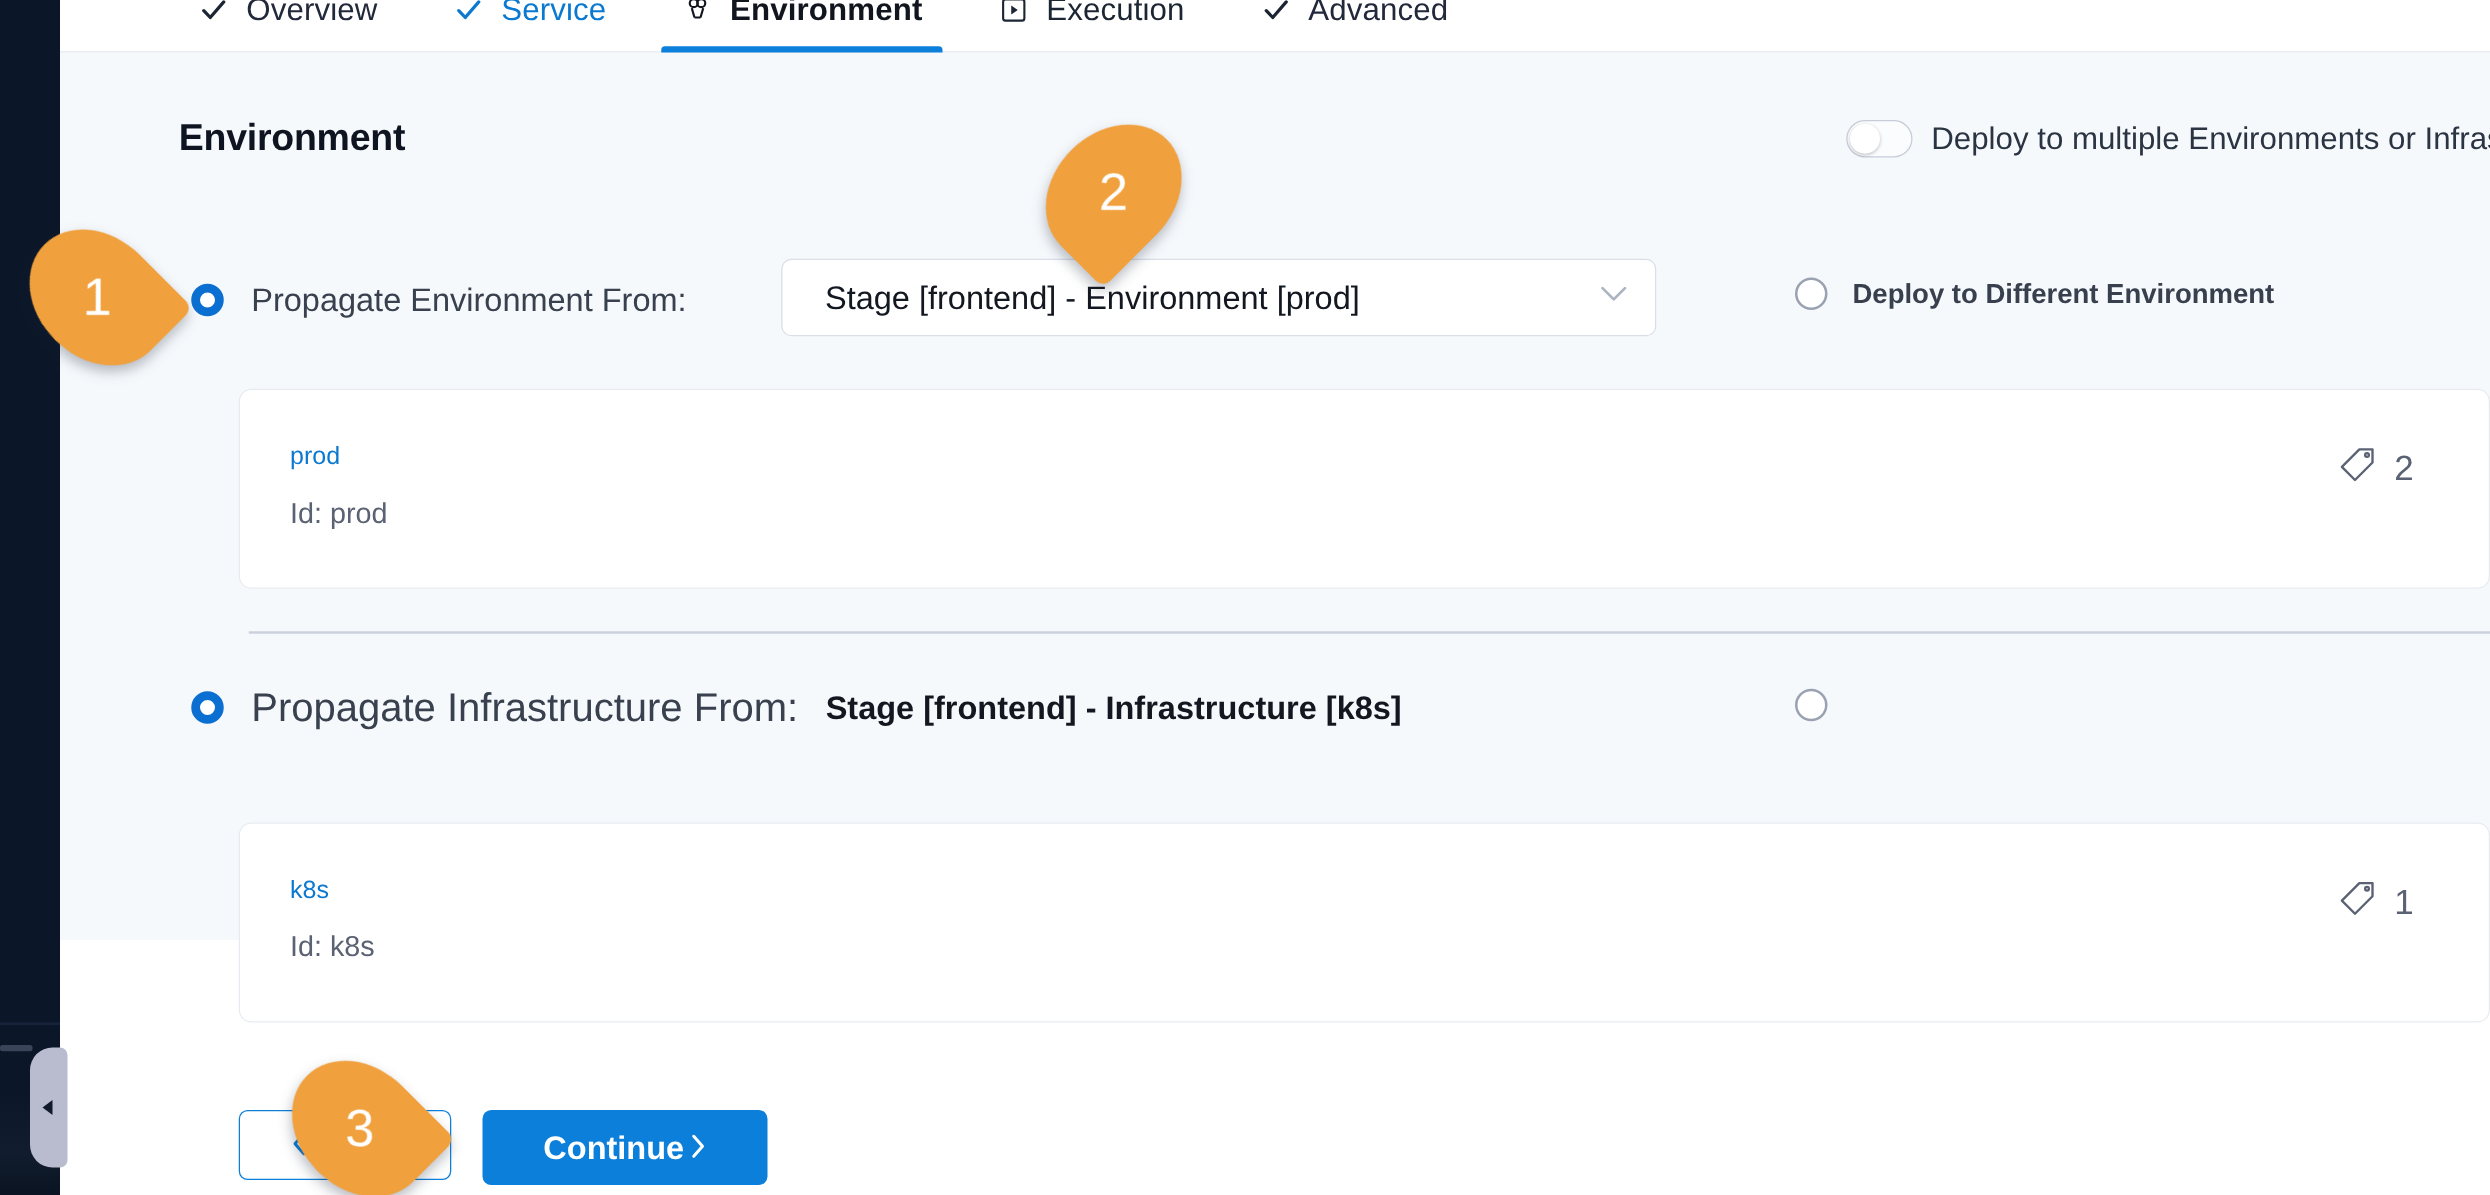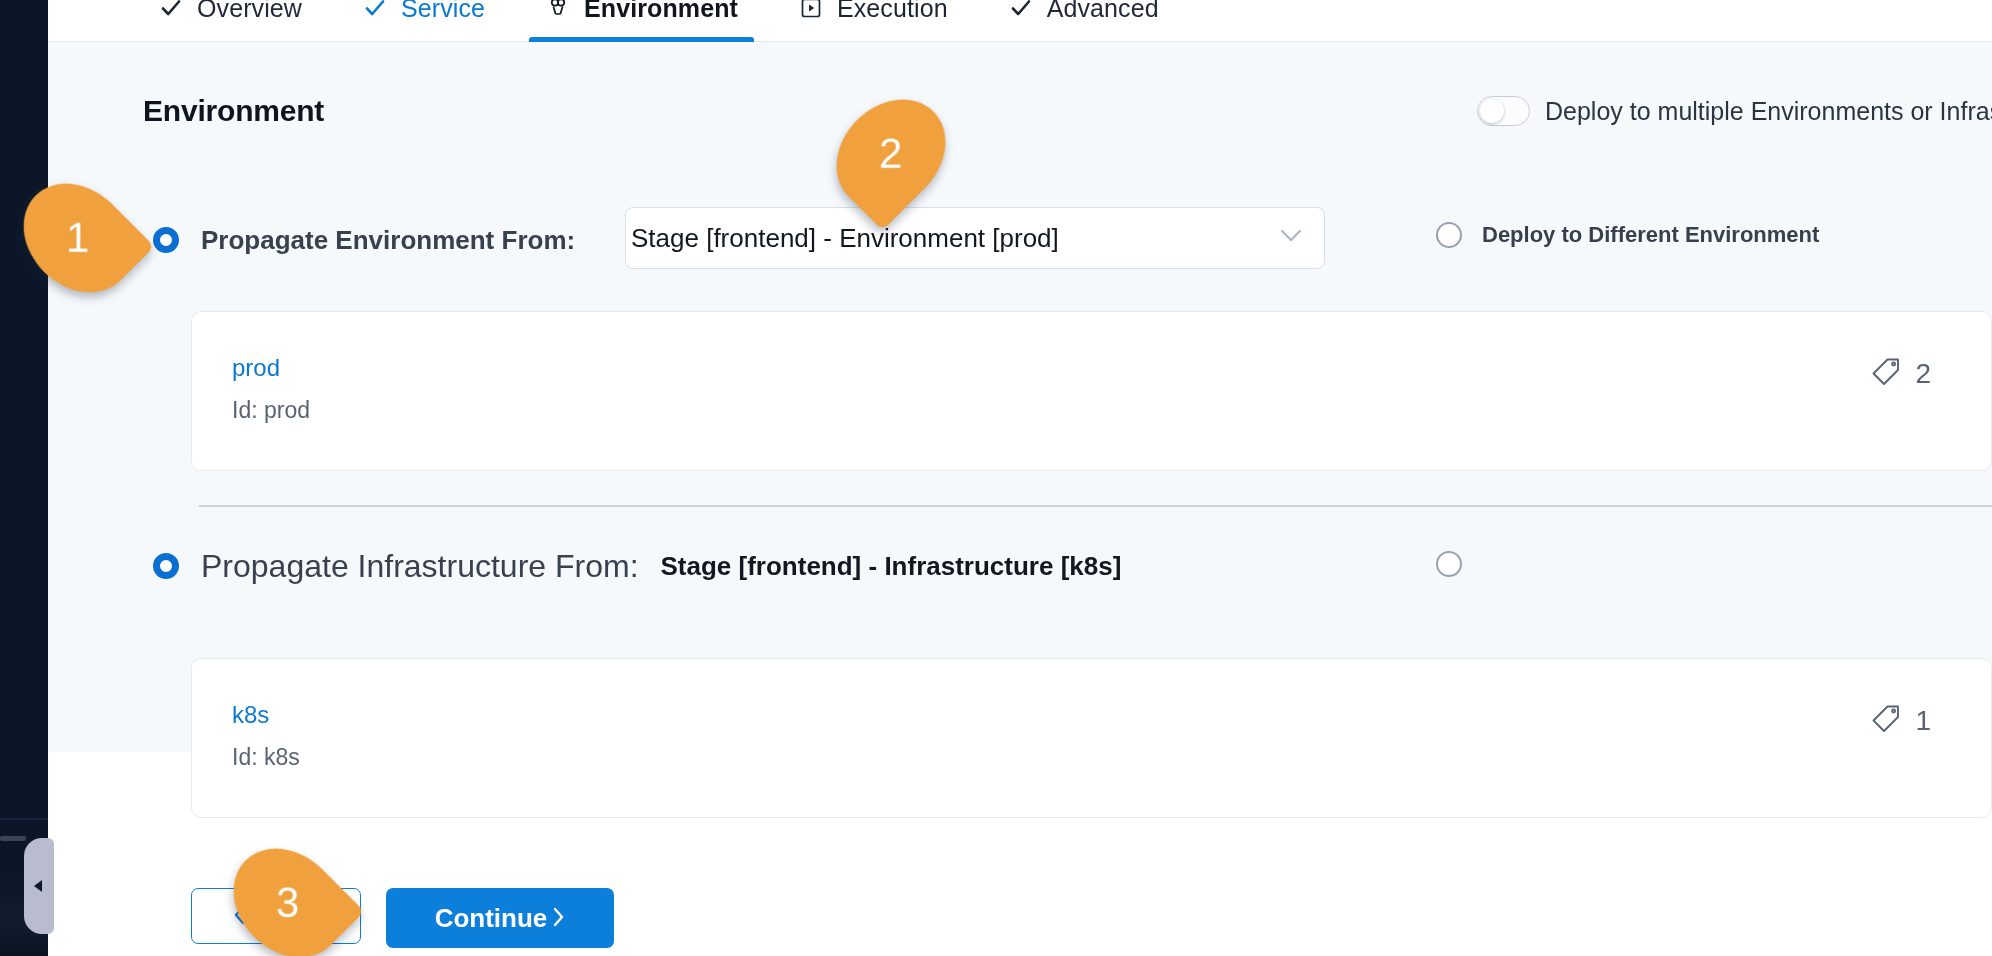--- a/index.html
+++ b/index.html
@@ -111,30 +111,30 @@
 
   .row-env {
     position: absolute; left: 0; top: 207px;
     width: 1944px; height: 66px;
     display: flex; align-items: center;
   }
   .row-env .lbl {
     margin-left: 105px; font-size: 26px; color: #39414f; white-space: nowrap;
   }
   .row-env .radio { margin-left: 105px; }
-  .row-env .lbl { margin-left: 22px; font-weight: bold; }
+  .row-env .lbl { margin-left: 22px; }
 
   .select {
     position: absolute; left: 577px; top: 207px;
     width: 700px; height: 62px;
     background: #ffffff; border: 1.5px solid #d9dee7; border-radius: 8px;
     display: flex; align-items: center;
   }
   .select .val {
-    margin-left: 5px; font-size: 26px; color: #121720; white-space: nowrap;
+    margin-left: 34px; font-size: 26px; color: #121720; white-space: nowrap;
   }
   .select .caret {
     position: absolute; right: 22px; top: 50%; transform: translateY(-50%);
   }
 
   .alt-env {
     position: absolute; left: 1388px; top: 222px;
     display: flex; align-items: center; gap: 20px;
   }
   .alt-env .alabel, .alt-infra .alabel {
@@ -146,21 +146,21 @@
     position: absolute; left: 143px;
     width: 1801px; height: 160px;
     background: #ffffff;
     border: 1px solid #e7ebf1;
     border-radius: 10px;
   }
   .card.env { top: 311px; }
   .card.infra { top: 658px; }
   .card .c-name {
     position: absolute; left: 40px; top: 42px;
-    font-size: 24px; color: #0b79d0;
+    font-size: 20px; color: #0b79d0;
   }
   .card .c-id {
     position: absolute; left: 40px; top: 85px;
     font-size: 23px; color: #5a6273;
   }
   .card .c-tags {
     position: absolute; right: 60px; top: 44px;
     display: flex; align-items: center; gap: 12px;
   }
   .card .c-tags .cnt { font-size: 28px; color: #5a6273; }

